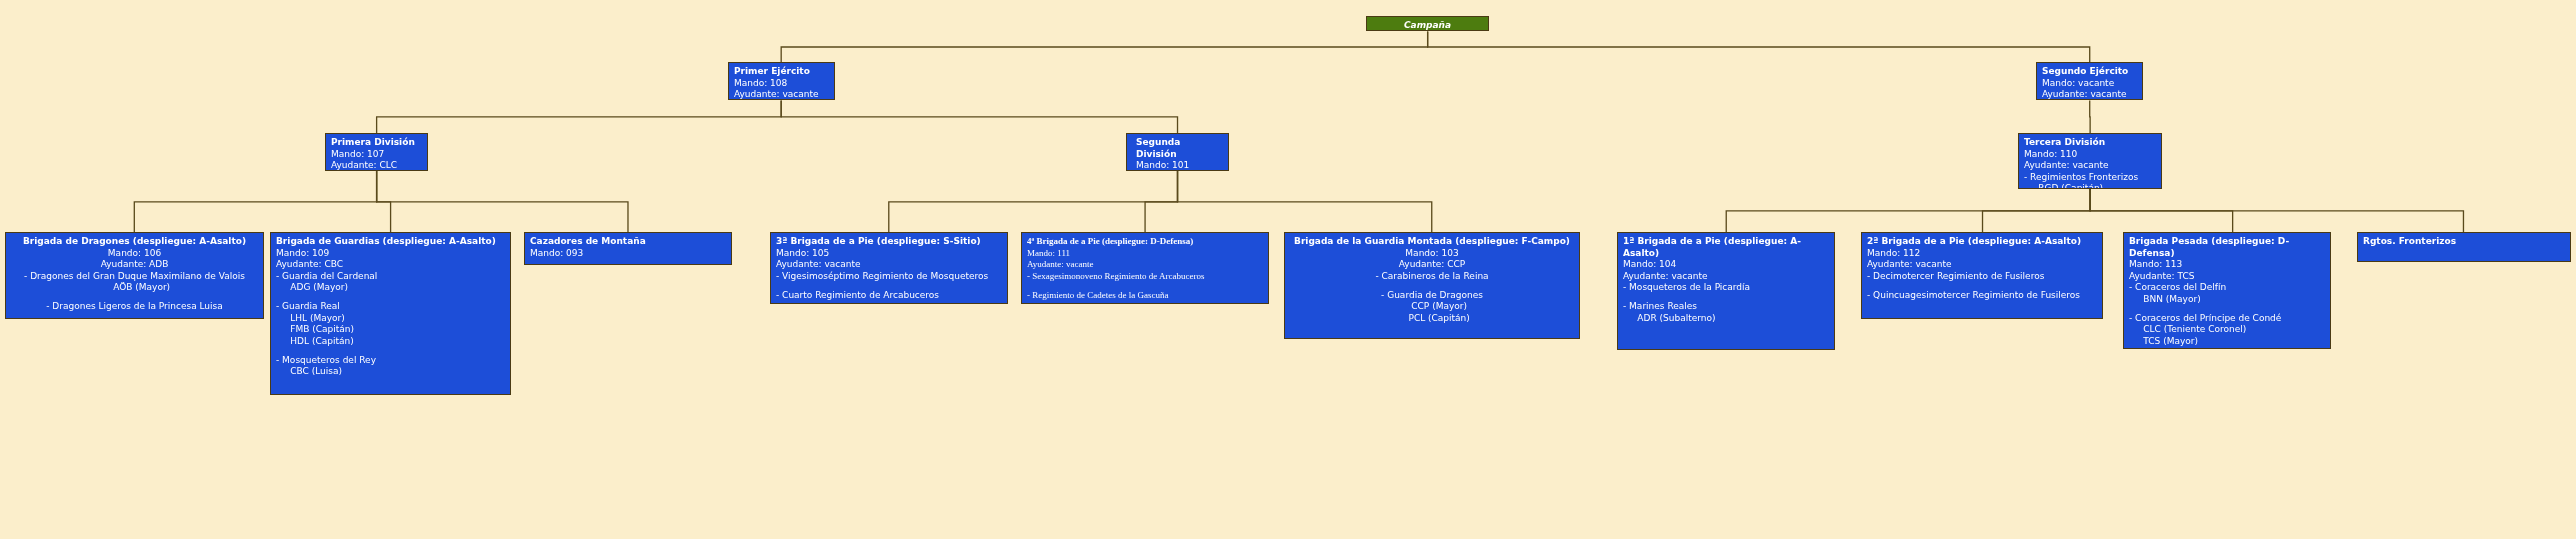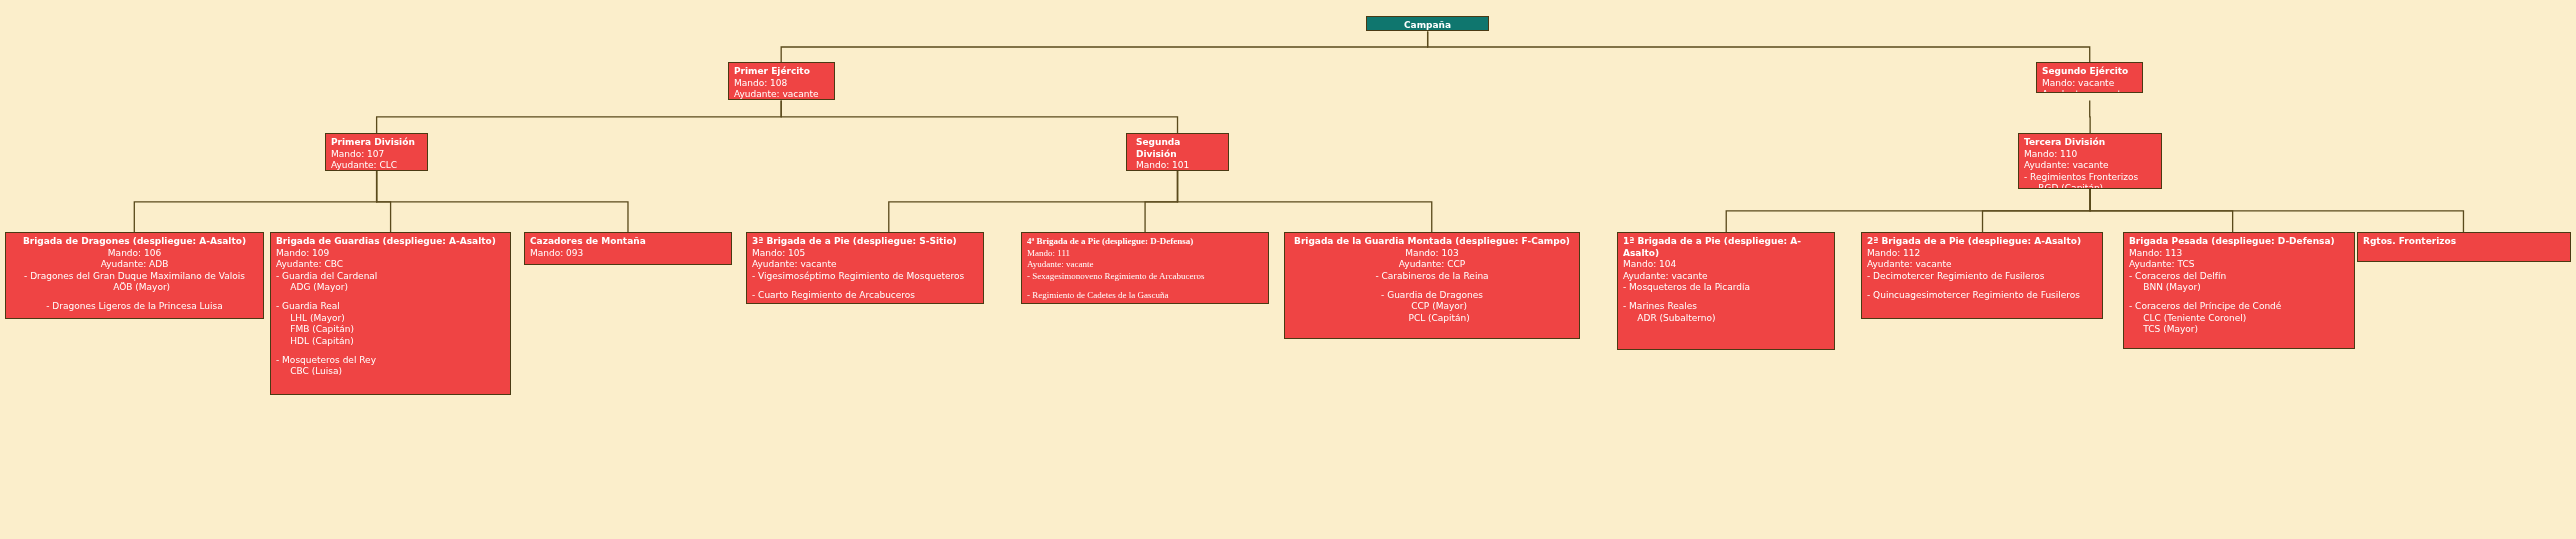--- a/index.html
+++ b/index.html
@@ -17,43 +17,44 @@
   #canvas {
     position: absolute;
     left: 0; top: 0;
     width: 2576px;
     height: 540px;
   }
   .node {
     position: absolute;
     box-sizing: border-box;
     border: 0.8px solid #4a3a14;
-    background: #ef4444;
+    background: #1d4ed8;
     color: #ffffff;
     font-size: 9px;
     line-height: 1.28;
     padding: 3.3px 5px;
     overflow: hidden;
   }
   .node .title {
     font-weight: bold;
     display: block;
   }
   .node .line {
     display: block;
     white-space: pre;
   }
   .node .blank {
     display: block;
     height: 7.4px;
   }
   .node.root {
-    background: #0f766e;
+    background: #4d7c0f;
     text-align: center;
     padding-top: 2.5px;
+    font-style: italic;
   }
   svg.links {
     position: absolute;
     left: 0; top: 0;
     width: 2576px;
     height: 540px;
     pointer-events: none;
   }
   svg.links line, svg.links path {
     stroke: #5a4a1c;
@@ -84,21 +85,21 @@
     </svg>
   <div id="nodes">
       <div class="node root" style="left: 1366px; top: 16.4px; width: 123px; height: 15px;">
         <span class="title">Campaña</span>
       </div>
       <div class="node" style="left: 728px; top: 62px; width: 107px; height: 38px;">
         <span class="title">Primer Ejército</span>
         <span class="line">Mando: 108</span>
         <span class="line">Ayudante: vacante</span>
       </div>
-      <div class="node" style="left: 2036px; top: 62px; width: 107px; height: 31px;">
+      <div class="node" style="left: 2036px; top: 62px; width: 107px; height: 38px;">
         <span class="title">Segundo Ejército</span>
         <span class="line">Mando: vacante</span>
         <span class="line">Ayudante: vacante</span>
       </div>
       <div class="node" style="left: 325px; top: 133px; width: 103px; height: 38px;">
         <span class="title">Primera División</span>
         <span class="line">Mando: 107</span>
         <span class="line">Ayudante: CLC</span>
       </div>
       <div class="node" style="left: 1126px; top: 133px; width: 103px; height: 38px; padding-left: 9px;">
@@ -134,21 +135,21 @@
         <span class="line">     FMB (Capitán)</span>
         <span class="line">     HDL (Capitán)</span>
         <span class="blank"></span>
         <span class="line">- Mosqueteros del Rey</span>
         <span class="line">     CBC (Luisa)</span>
       </div>
       <div class="node" style="left: 524px; top: 232px; width: 208px; height: 33px;">
         <span class="title">Cazadores de Montaña</span>
         <span class="line">Mando: 093</span>
       </div>
-      <div class="node" style="left: 746px; top: 232px; width: 238px; height: 72px;">
+      <div class="node" style="left: 770px; top: 232px; width: 238px; height: 72px;">
         <span class="title">3ª Brigada de a Pie (despliegue: S-Sitio)</span>
         <span class="line">Mando: 105</span>
         <span class="line">Ayudante: vacante</span>
         <span class="line">- Vigesimoséptimo Regimiento de Mosqueteros</span>
         <span class="blank"></span>
         <span class="line">- Cuarto Regimiento de Arcabuceros</span>
       </div>
       <div class="node" style="left: 1021px; top: 232px; width: 248px; height: 72px; font-family: Liberation Serif, serif;">
         <span class="title">4ª Brigada de a Pie (despliegue: D-Defensa)</span>
         <span class="line">Mando: 111</span>
@@ -177,21 +178,21 @@
         <span class="line">     ADR (Subalterno)</span>
       </div>
       <div class="node" style="left: 1861px; top: 232px; width: 242px; height: 87px;">
         <span class="title">2ª Brigada de a Pie (despliegue: A-Asalto)</span>
         <span class="line">Mando: 112</span>
         <span class="line">Ayudante: vacante</span>
         <span class="line">- Decimotercer Regimiento de Fusileros</span>
         <span class="blank"></span>
         <span class="line">- Quincuagesimotercer Regimiento de Fusileros</span>
       </div>
-      <div class="node" style="left: 2123px; top: 232px; width: 232px; height: 117px;">
+      <div class="node" style="left: 2123px; top: 232px; width: 208px; height: 117px;">
         <span class="title">Brigada Pesada (despliegue: D-Defensa)</span>
         <span class="line">Mando: 113</span>
         <span class="line">Ayudante: TCS</span>
         <span class="line">- Coraceros del Delfín</span>
         <span class="line">     BNN (Mayor)</span>
         <span class="blank"></span>
         <span class="line">- Coraceros del Príncipe de Condé</span>
         <span class="line">     CLC (Teniente Coronel)</span>
         <span class="line">     TCS (Mayor)</span>
       </div>

